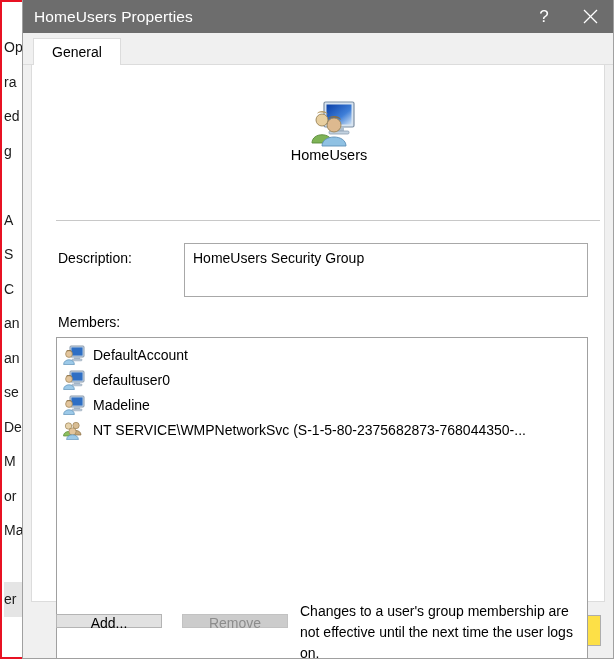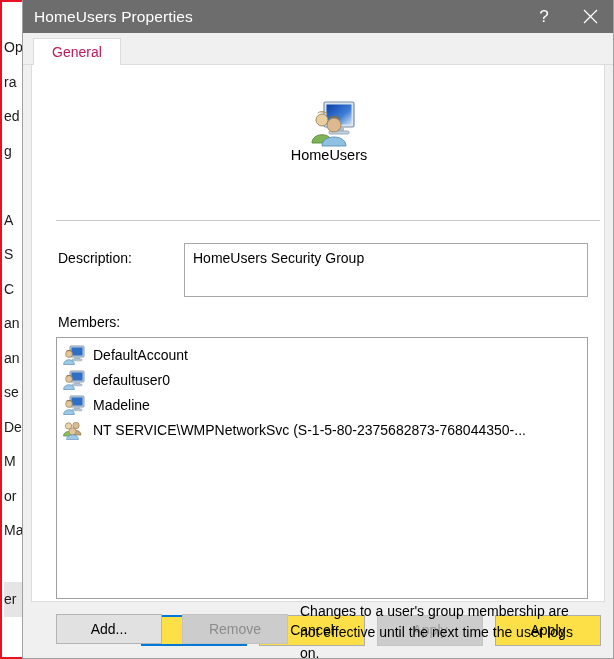--- a/index.html
+++ b/index.html
@@ -117,21 +117,21 @@
     top: 5px;
     height: 27px;
     padding: 0 18px;
     background: #ffffff;
     border: 1px solid #dcdcdc;
     border-bottom: none;
     box-sizing: border-box;
     display: flex;
     align-items: center;
     font-size: 14px;
-    color: #be185d;
+    color: #000000;
     cursor: default;
   }
 
   
   #tabpage {
     flex: 1;
     background: #ffffff;
     border: 1px solid #dcdcdc;
     border-top: none;
     margin: 0 8px;
@@ -206,21 +206,21 @@
     left: 26px;
     top: 249px;
     font-size: 14px;
     color: #000000;
   }
   #members-box {
     position: absolute;
     left: 24px;
     top: 272px;
     width: 532px;
-    height: 262px;
+    height: 322px;
     border: 1px solid #a0a0a0;
     background: #ffffff;
     box-sizing: border-box;
     padding-top: 4px;
     overflow: hidden;
   }
   .member-row {
     height: 25px;
     display: flex;
     align-items: center;
@@ -242,21 +242,21 @@
   
   #addrem {
     position: absolute;
     left: 24px;
     top: 549px;
     display: flex;
     gap: 20px;
   }
   .small-btn {
     width: 106px;
-    height: 30px;
+    height: 14px;
     font-size: 14px;
     font-family: "Liberation Sans", sans-serif;
     border: 1px solid #b4b4b4;
     background: #e1e1e1;
     color: #000000;
     cursor: default;
     padding: 0;
   }
   .small-btn.disabled {
     background: #cccccc;

